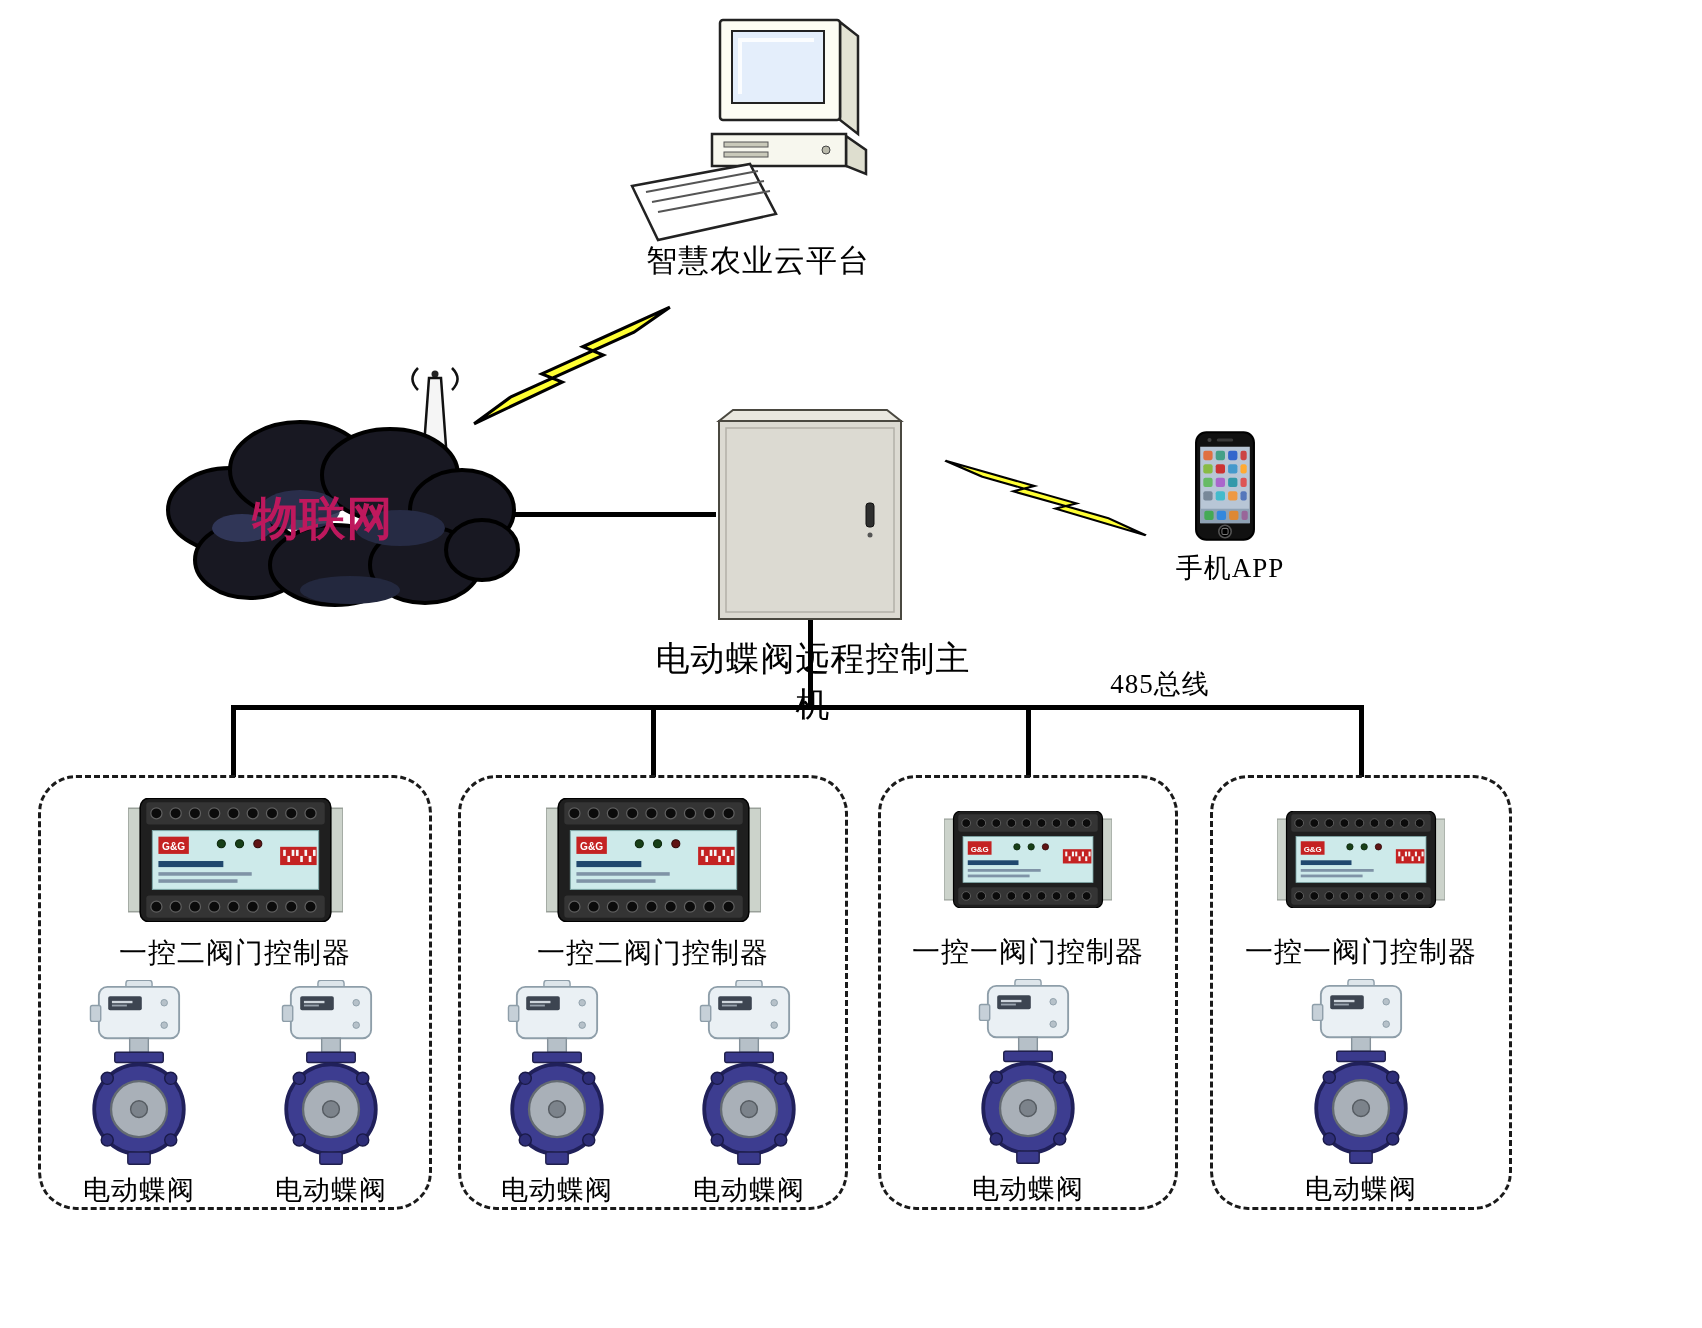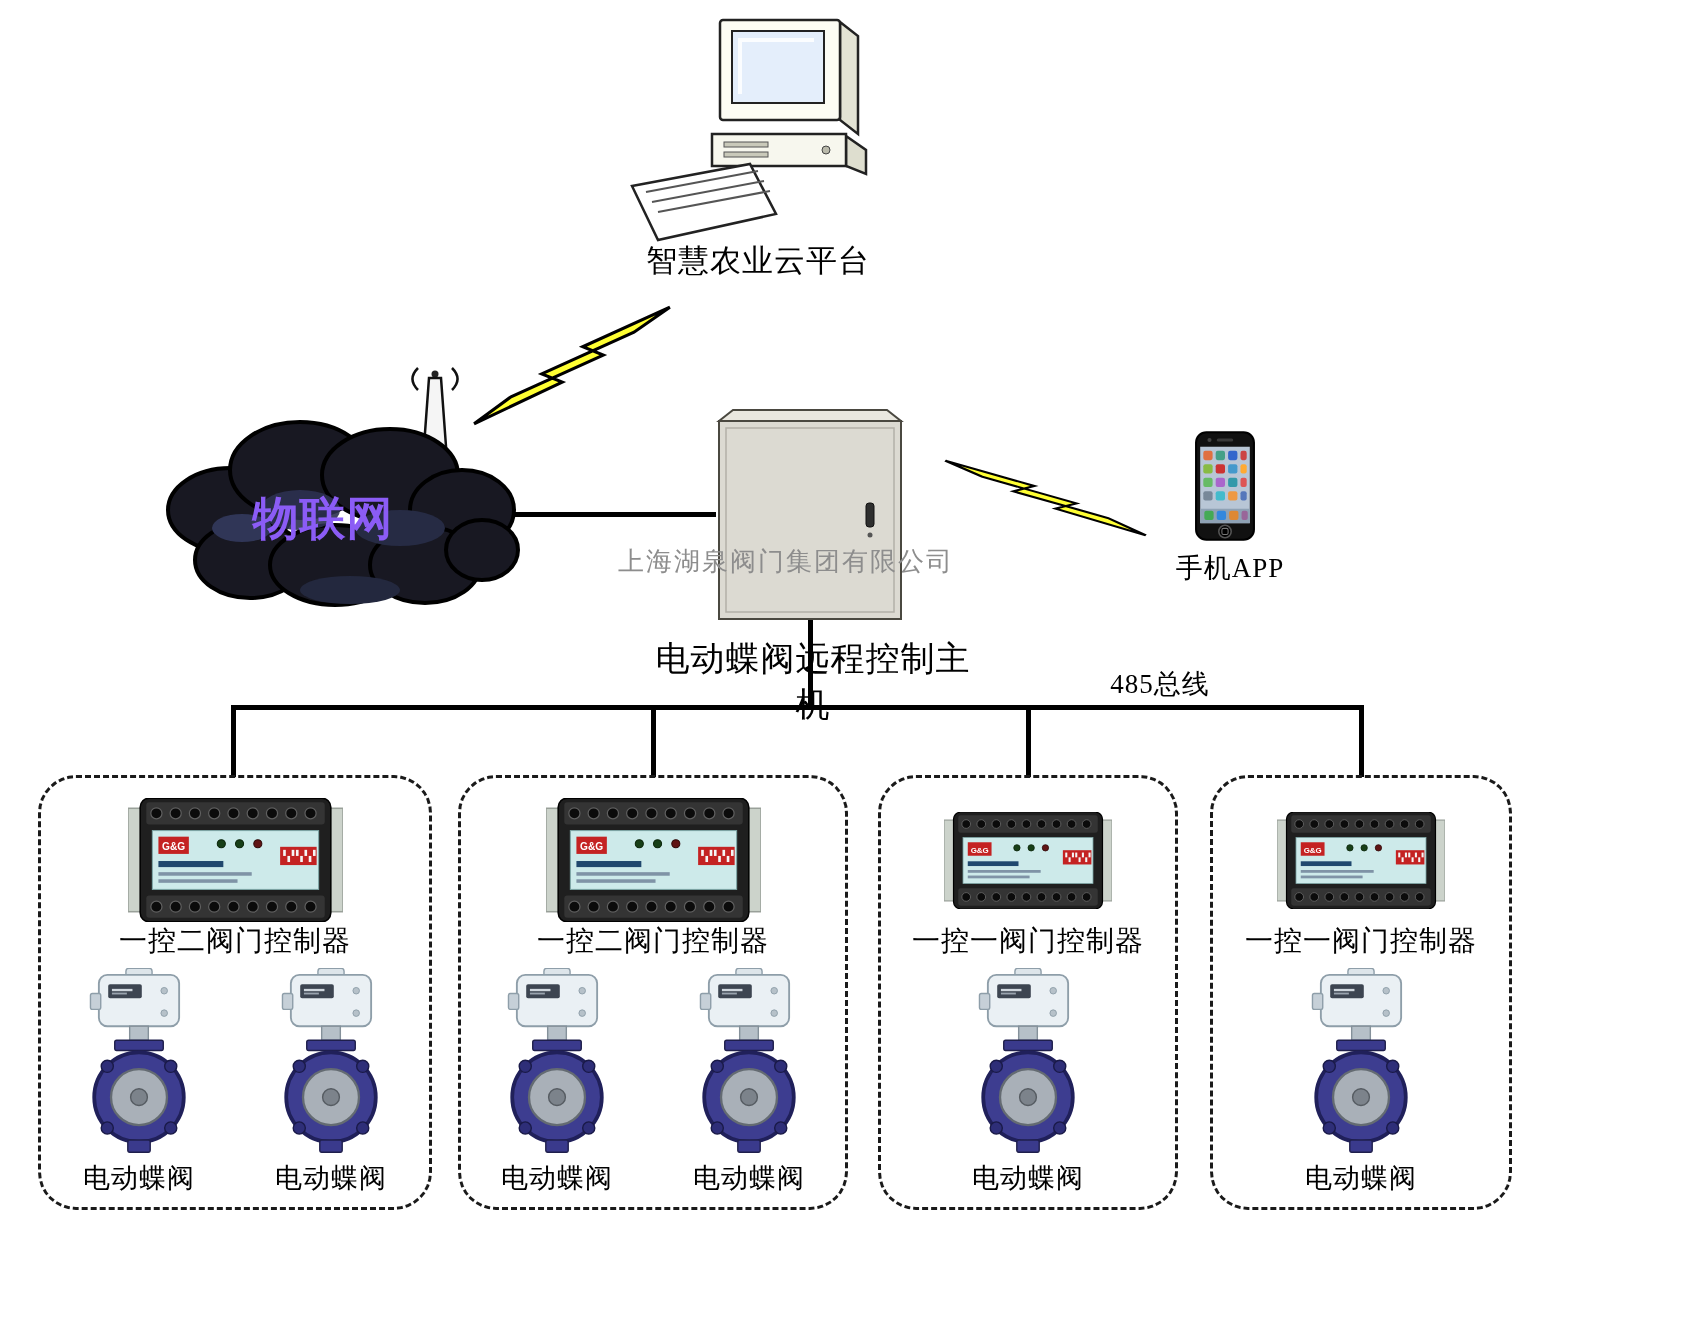--- a/index.html
+++ b/index.html
@@ -2,25 +2,25 @@
 <html><head>
 <meta charset="utf-8">
 <style>
   html,body{margin:0;padding:0;background:#fff;}
   #canvas{position:relative;width:1702px;height:1328px;background:#ffffff;overflow:hidden;
           font-family:"Liberation Serif", serif;}
   .abs{position:absolute;}
   .line{position:absolute;background:#000;}
   .label{position:absolute;text-align:center;color:#000;letter-spacing:1px;}
   .watermark{color:#8d8d8d;}
-  .iot-label{color:#8b5cf6;font-weight:bold;}
+  .iot-label{color:#be185d;font-weight:bold;}
   .zone{position:absolute;border:3px dashed #1a1a1a;border-radius:38px;box-sizing:border-box;
         display:flex;flex-direction:column;align-items:center;padding-top:20px;background:transparent;}
   .controller-wrap{height:124px;display:flex;align-items:center;justify-content:center;}
-  .zone-label{font-size:28px;letter-spacing:1px;white-space:nowrap;}
+  .zone-label{margin-top:12px;font-size:28px;letter-spacing:1px;white-space:nowrap;}
   .valves{display:flex;gap:80px;margin-top:8px;}
   .valve-unit{display:flex;flex-direction:column;align-items:center;}
   .valve-label{margin-top:0;font-size:27px;letter-spacing:1px;white-space:nowrap;}
 </style>
 </head>
 <body>
 
 <div id="canvas">
 
   <svg width="0" height="0" style="position:absolute" aria-hidden="true">
@@ -150,21 +150,20 @@
   </svg>
   <div class="label iot-label" style="left:238px;top:488px;width:170px;font-size:46px;">物联网</div>
 
   <svg class="abs" style="left:714px;top:407px;" width="192" height="216" viewBox="0 0 192 216">
     <polygon points="5,14 19,3 173,3 187,14" fill="#e9e7df" stroke="#4a4840" stroke-width="2"></polygon>
     <rect x="5" y="14" width="182" height="198" fill="#dcdad2" stroke="#4a4840" stroke-width="2"></rect>
     <rect x="12" y="21" width="168" height="184" fill="none" stroke="#b2b0a8" stroke-width="1.5"></rect>
     <rect x="152" y="96" width="8" height="24" rx="3" fill="#2e2e2e" stroke="#111"></rect>
     <circle cx="156" cy="128" r="2.5" fill="#555"></circle>
   </svg>
-  <div class="label watermark" style="left:612px;top:544px;width:348px;font-size:26px;letter-spacing:2px;">上海湖泉阀门集团有限公司</div>
   <div class="label" style="left:648px;top:636px;width:330px;font-size:34px;">电动蝶阀远程控制主机</div>
 
   <svg class="abs" style="left:940px;top:458px;" width="210" height="80" viewBox="0 0 200 120" preserveAspectRatio="none">
     <use href="#g-bolt" transform="translate(200,0) scale(-1,1)"></use>
   </svg>
 
   <svg class="abs" style="left:1194px;top:430px;" width="62" height="112" viewBox="0 0 60 108">
     <rect x="2" y="2" width="56" height="104" rx="10" fill="#111" stroke="#000" stroke-width="2"></rect>
     <rect x="22" y="8" width="16" height="3" rx="1.5" fill="#3a3a3a"></rect>
     <circle cx="15" cy="9.5" r="2" fill="#444"></circle>

